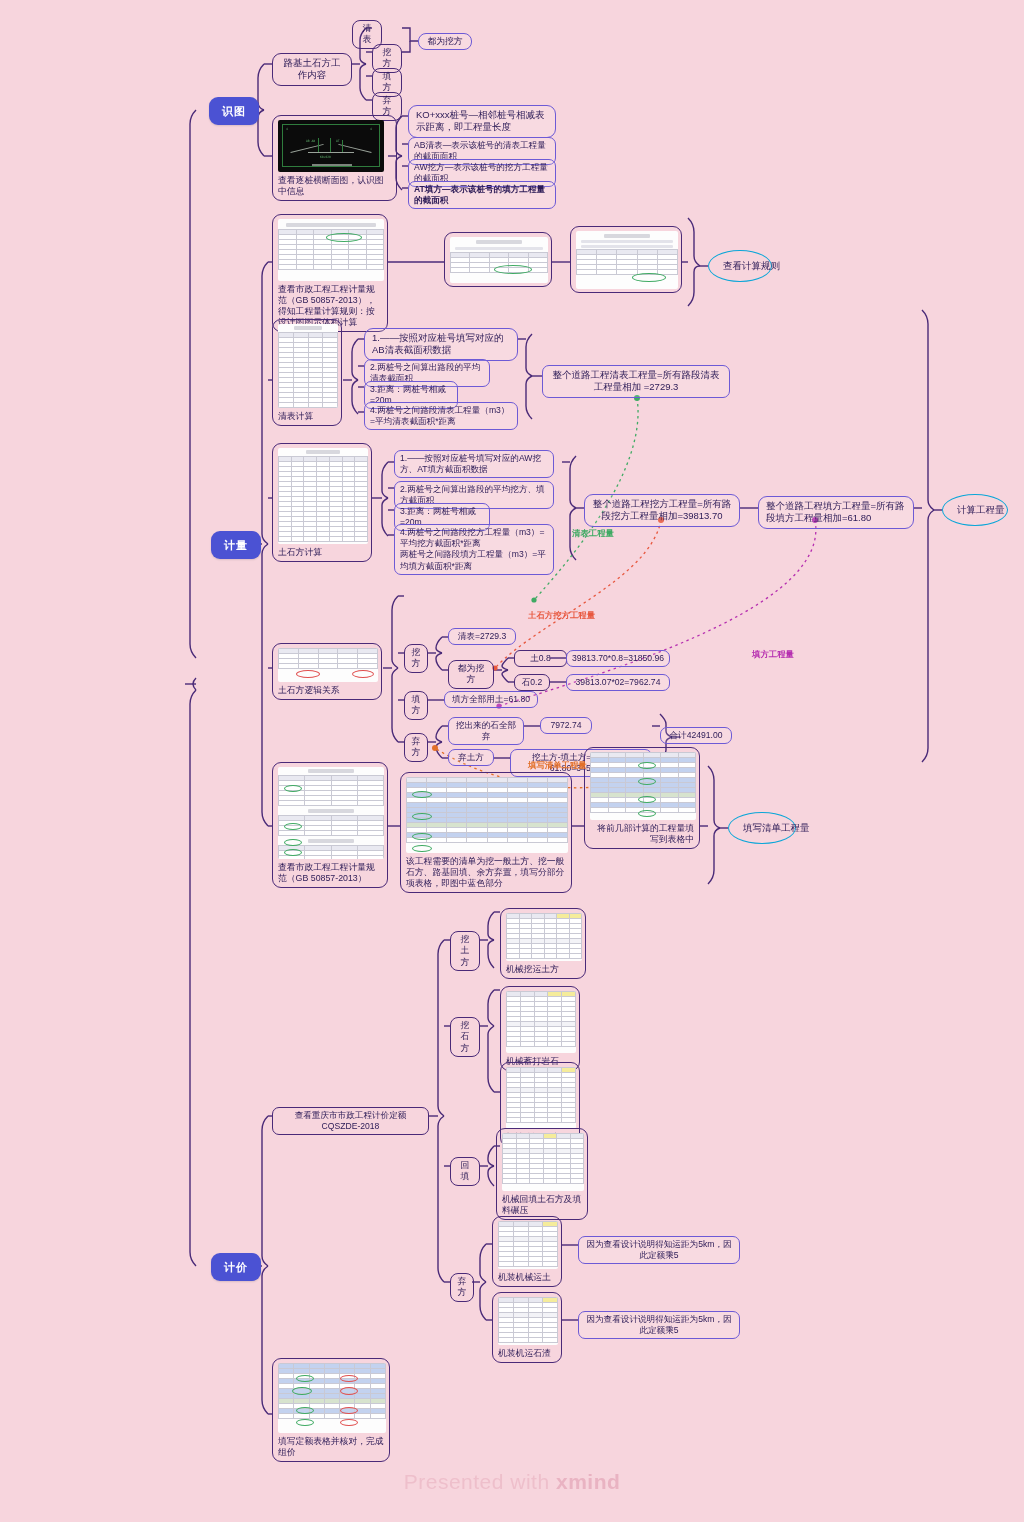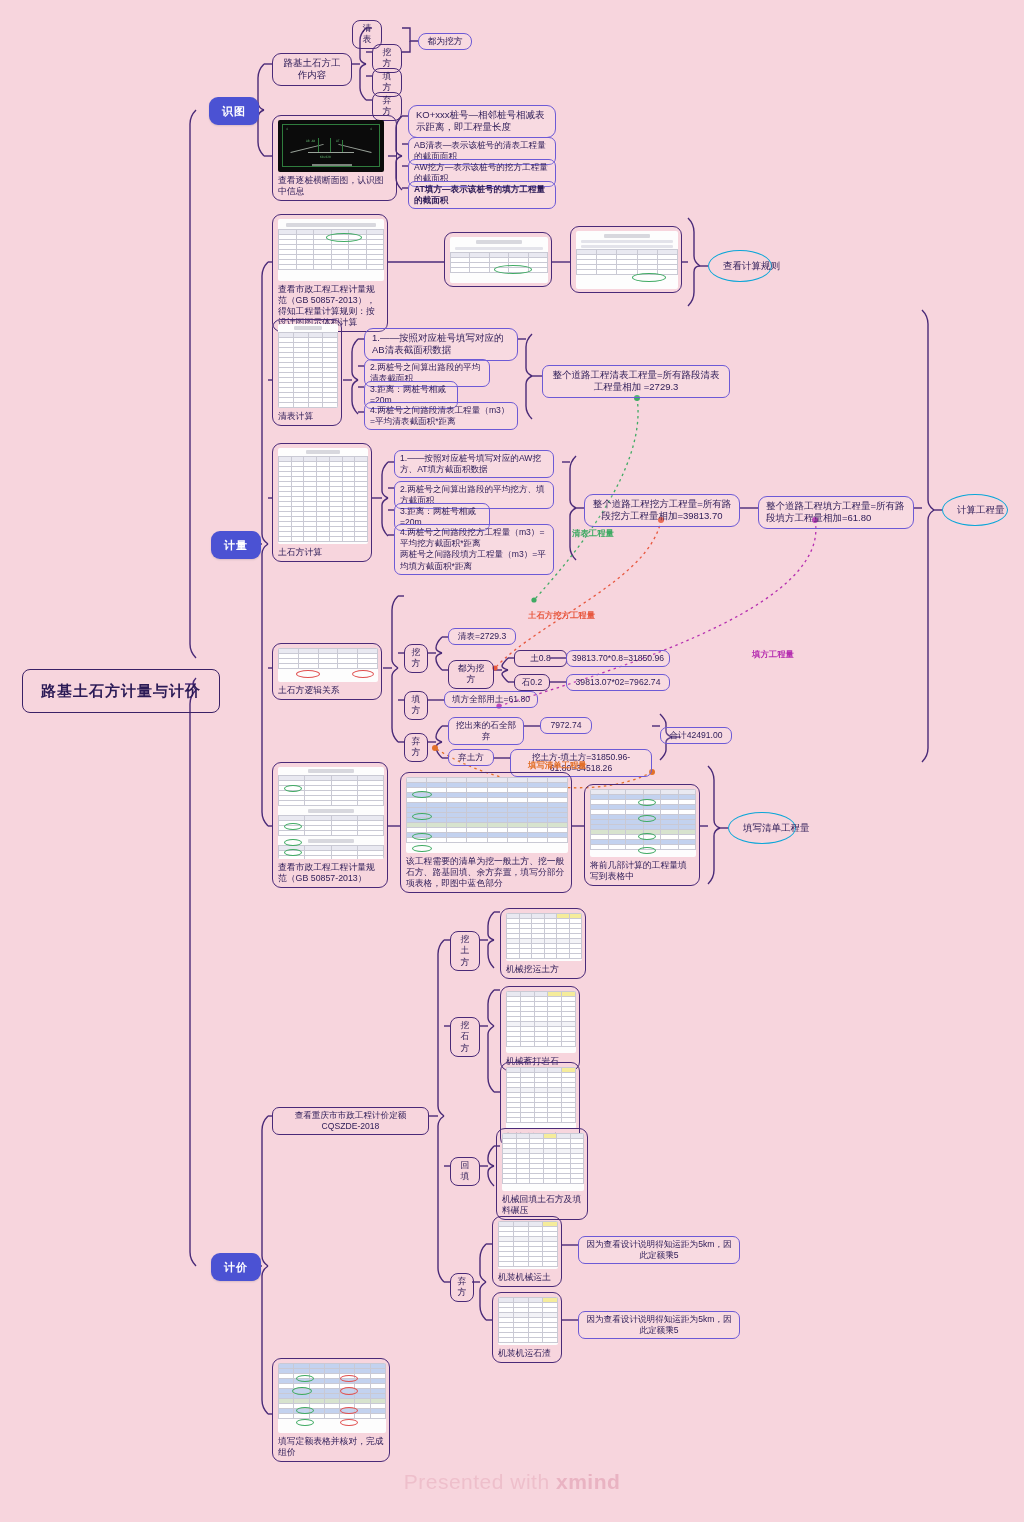--- a/index.html
+++ b/index.html
@@ -274,21 +274,20 @@
       <circle cx="661" cy="520" r="3" fill="#e8583f"></circle>
       <circle cx="815" cy="520" r="3" fill="#b62fb0"></circle>
       <circle cx="435" cy="748" r="3" fill="#e2702a"></circle>
       <circle cx="652" cy="772" r="3" fill="#e2702a"></circle>
       <circle cx="534" cy="600" r="2.6" fill="#3faa63"></circle>
       <circle cx="495" cy="668" r="2.6" fill="#e8583f"></circle>
       <circle cx="499" cy="706" r="2.6" fill="#b62fb0"></circle>
     </g>
   </svg>
 
-  <div class="node root" style="left:22px;top:669px;">路基土石方计量与计价</div>
 
   <div class="node branch" style="left:209px;top:97px;">识图</div>
   <div class="node branch" style="left:211px;top:531px;">计量</div>
   <div class="node branch" style="left:211px;top:1253px;">计价</div>
 
   <div class="node pill" style="left:272px;top:53px;width:80px;text-align:center;">路基土石方工作内容</div>
 
   <div class="node pill small" style="left:352px;top:20px;width:30px;text-align:center;">清表</div>
   <div class="node pill small" style="left:372px;top:44px;width:30px;text-align:center;">挖方</div>
   <div class="node pill small" style="left:372px;top:68px;width:30px;text-align:center;">填方</div>
@@ -1074,21 +1073,21 @@
       </tbody>
         </table>
       <div class="ell" style="left:6px;top:14px;width:18px;height:5px;"></div>
       <div class="ell" style="left:6px;top:36px;width:18px;height:5px;"></div>
       <div class="ell" style="left:6px;top:56px;width:18px;height:5px;"></div>
       <div class="ell" style="left:6px;top:68px;width:18px;height:5px;"></div>
     </div>
     <div class="caption">该工程需要的清单为挖一般土方、挖一般石方、路基回填、余方弃置，填写分部分项表格，即图中蓝色部分</div>
   </div>
 
-  <div class="node imgcard" style="left:584px;top:784px;width:116px;">
+  <div class="node imgcard" style="left:584px;top:747px;width:116px;text-align:right;">
     <div class="thumb doc grid" style="width:106px;height:68px;position:relative;">
       <table class="gridtbl">
         <tbody>
             <tr>
               <td class="hd"></td>
               <td class="hd"></td>
               <td class="hd"></td>
               <td class="hd"></td>
               <td class="hd"></td>
               <td class="hd"></td>

